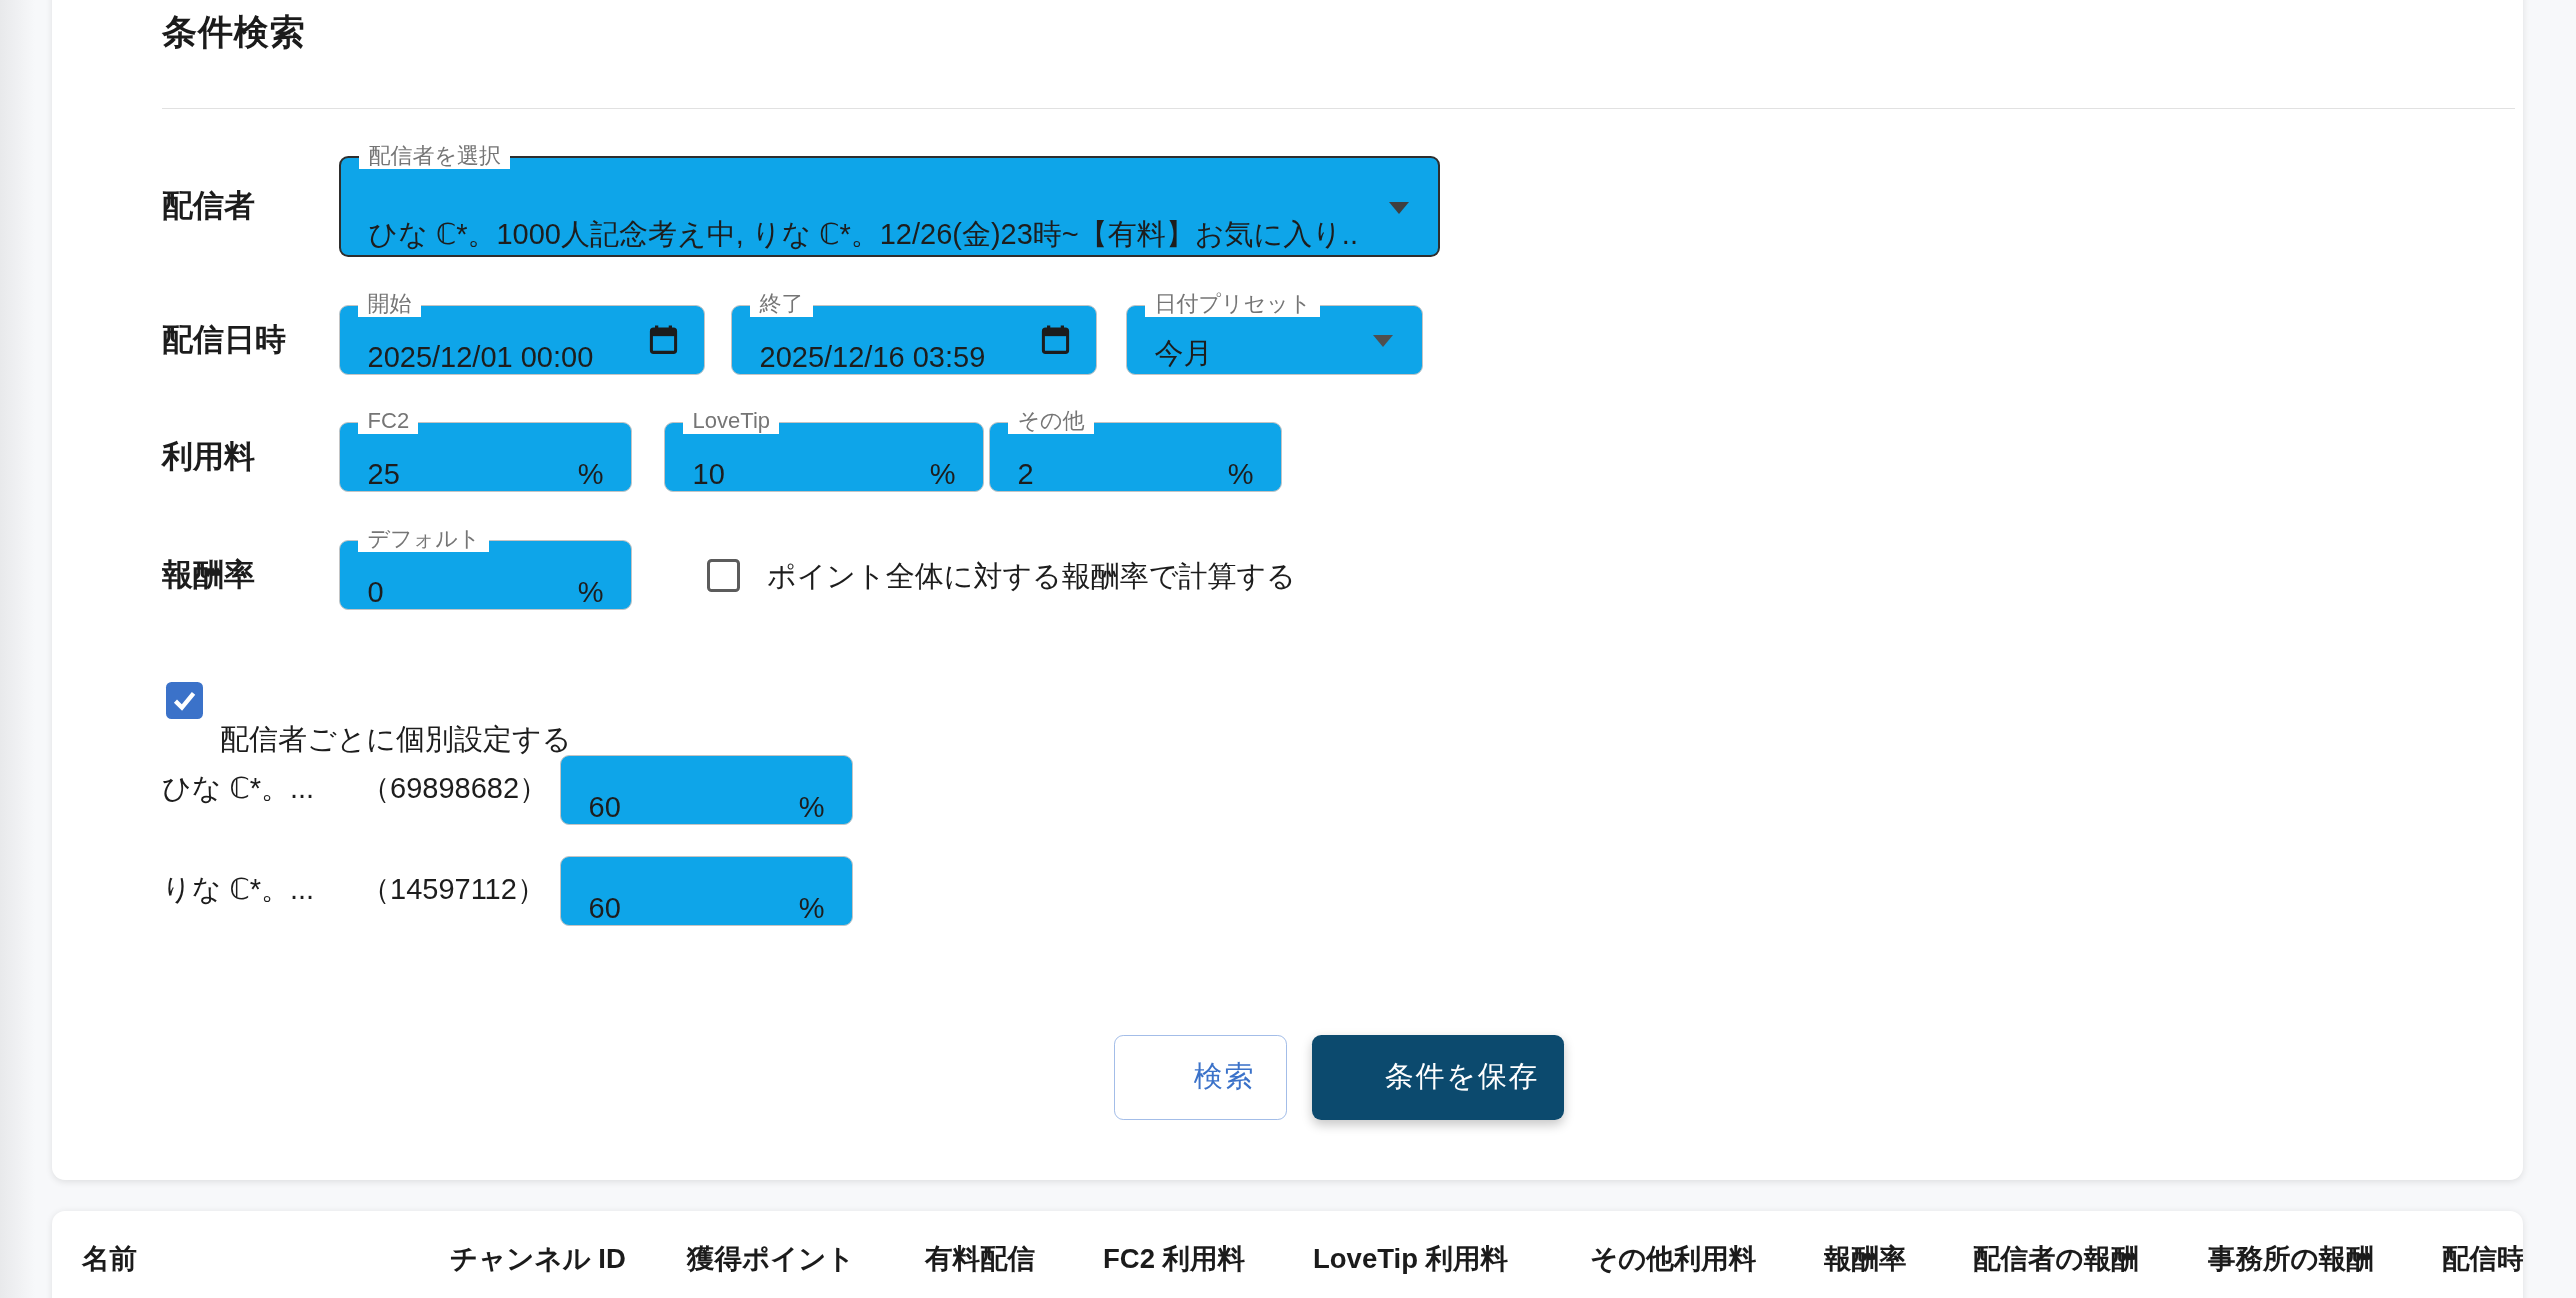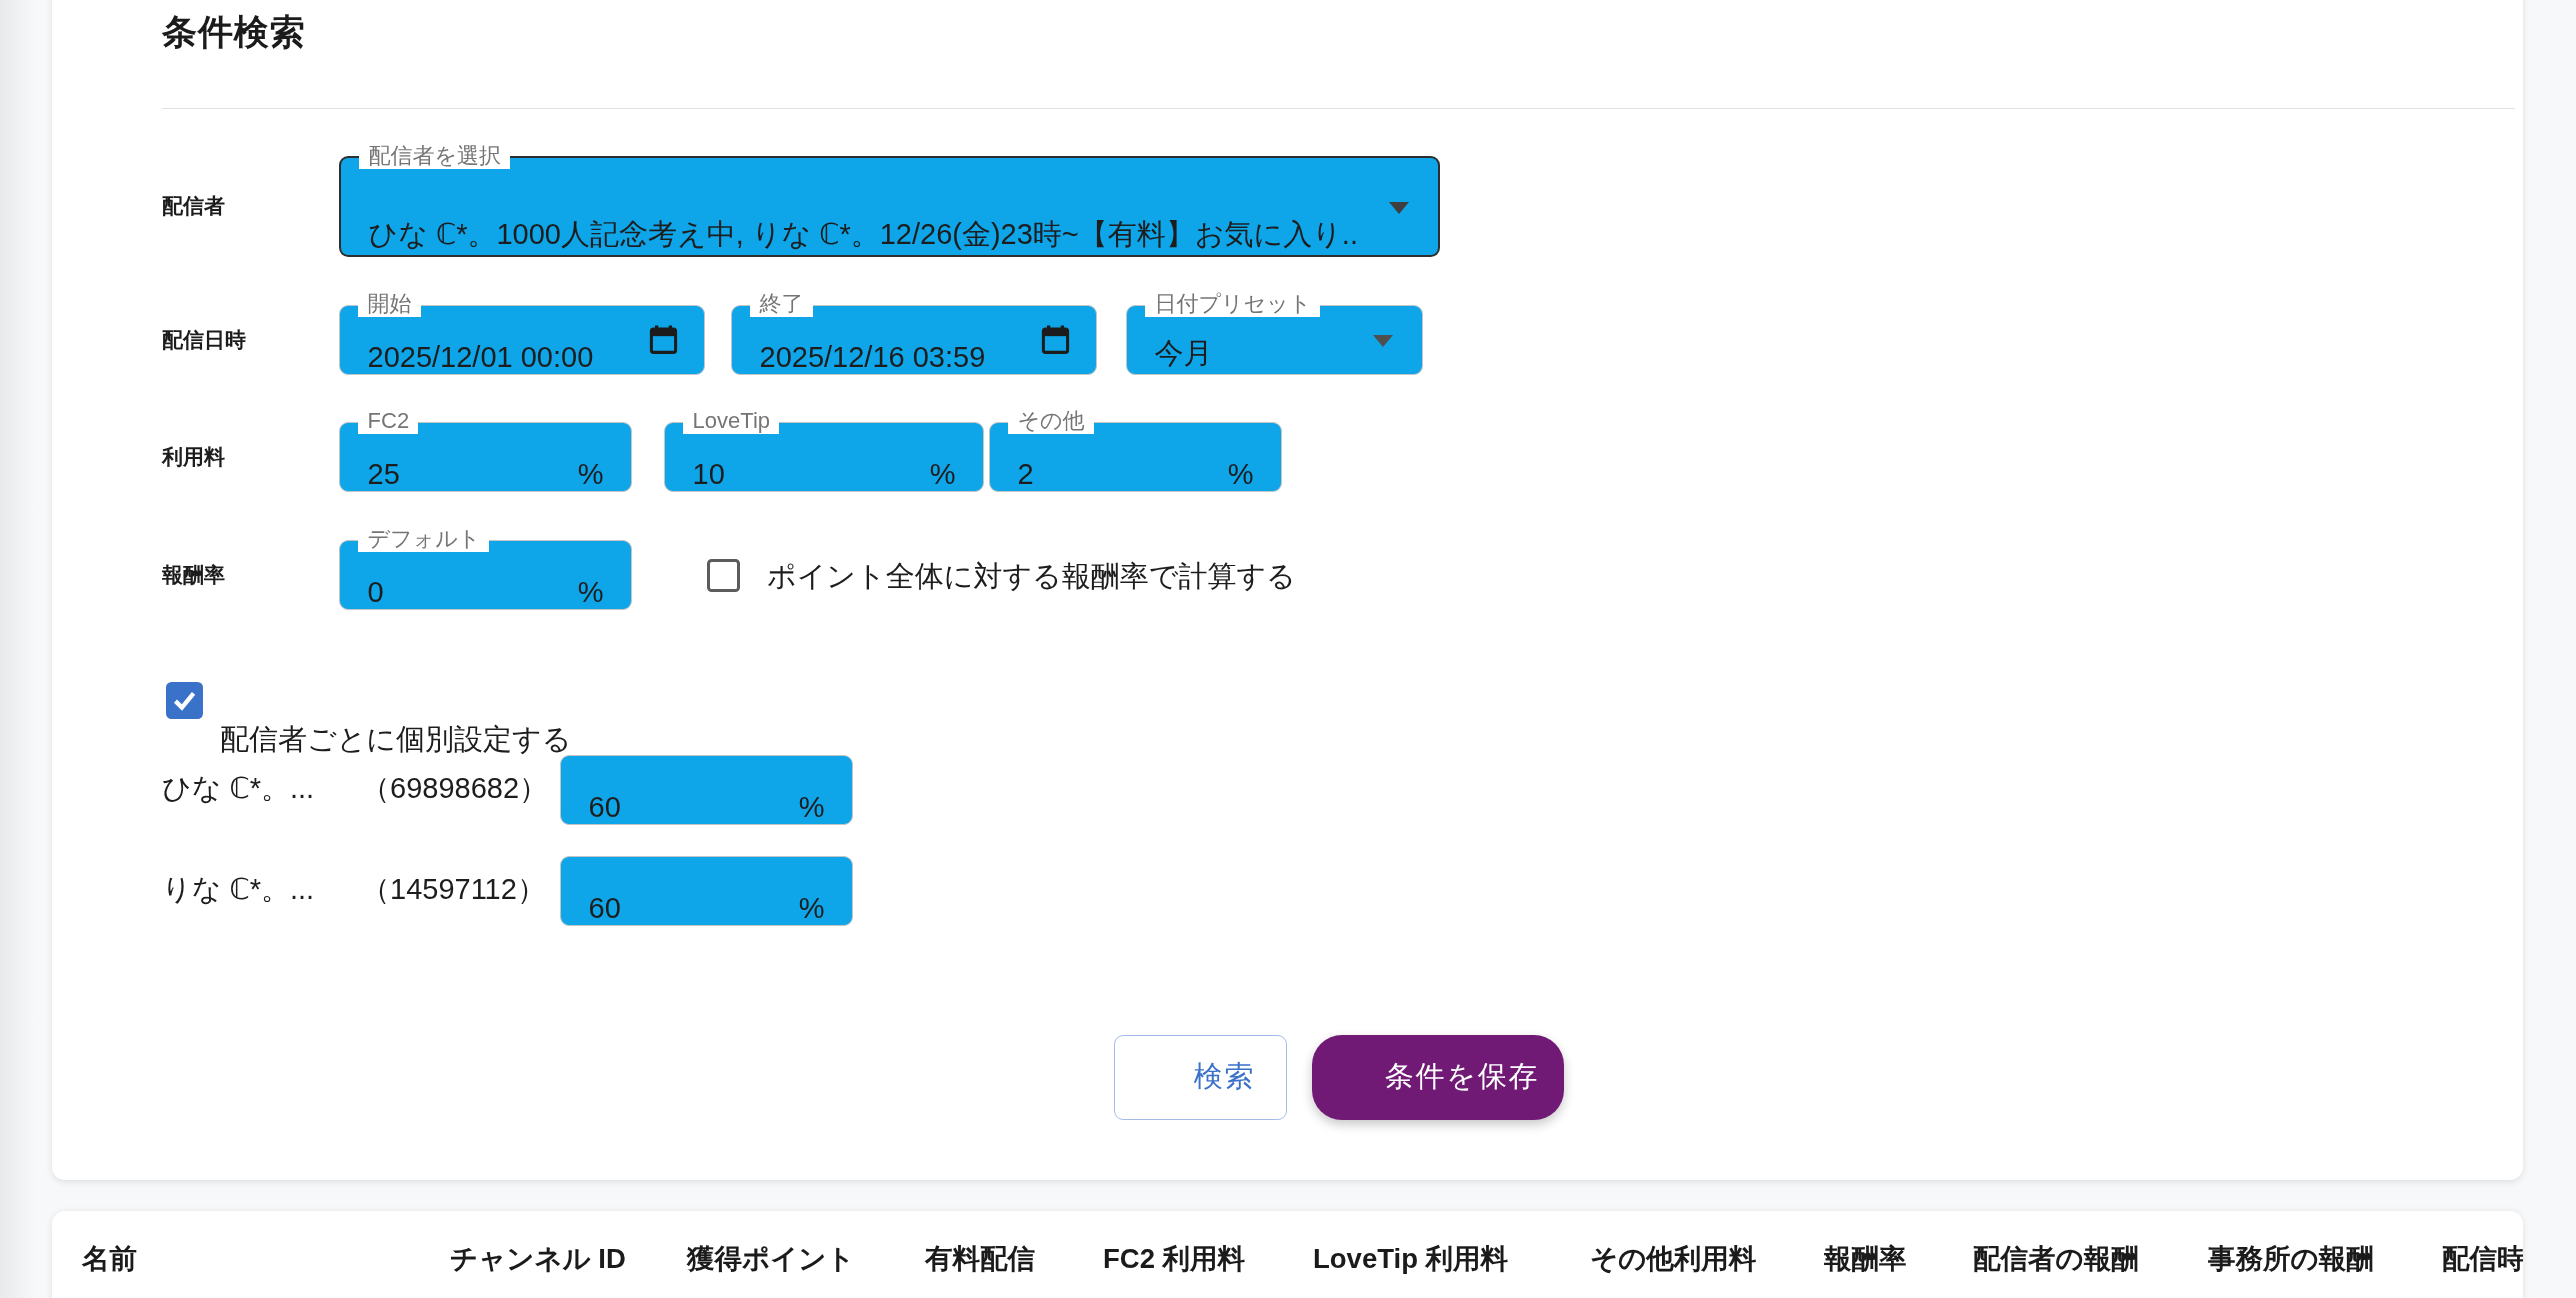--- a/index.html
+++ b/index.html
@@ -25,21 +25,21 @@
   .card-table{top:1211px;height:294px;overflow:hidden;}
   .page-title{
     position:absolute;left:110px;top:9.2px;
     font-size:35px;font-weight:700;color:#1b1b1b;letter-spacing:0.9px;
   }
   .divider{
     position:absolute;left:110px;top:107px;width:2353px;height:1.8px;background:#e1e1e1;
   }
   .row-label{
     position:absolute;left:110px;
-    font-size:21px;font-weight:600;color:#1c1c1c;line-height:31px;white-space:nowrap;
+    font-size:31px;font-weight:600;color:#1c1c1c;line-height:31px;white-space:nowrap;
   }
   
   .field{
     position:absolute;background:#0ea5e9;
     border:1.8px solid #c4c4c4;border-radius:9.2px;
     display:flex;align-items:flex-end;box-sizing:border-box;
   }
   .field.dark{border:2.8px solid #2e2e2e;}
   .notch{
     position:absolute;top:-14.7px;left:18.4px;
@@ -84,23 +84,22 @@
   .btn{
     position:absolute;top:1035px;height:85px;border-radius:9.2px;
     display:flex;align-items:center;justify-content:center;
     font-size:29px;font-weight:500;letter-spacing:1.8px;cursor:pointer;box-sizing:border-box;padding-left:48px;
   }
   .btn-outlined{
     left:1062px;width:173px;background:#fff;
     border:1.8px solid #a3bde8;color:#3b72c9;
   }
   .btn-contained{
-    left:1260px;width:252px;background:#701a75;color:#ffffff;
+    left:1260px;width:252px;background:#0c4a6e;color:#ffffff;
     box-shadow:0 4.6px 11px rgba(0,0,0,0.22);
-    border-radius:30px;
   }
   
   .th-cell{
     position:absolute;top:30px;font-size:27.5px;font-weight:700;color:#1b1b1b;white-space:nowrap;
   }
   .th-0{left:30px;}  .th-1{left:398px;} .th-2{left:635px;} .th-3{left:873px;}
   .th-4{left:1051px;}.th-5{left:1261px;}.th-6{left:1538px;}.th-7{left:1772px;}
   .th-8{left:1921px;}.th-9{left:2156px;}.th-10{left:2390px;}
 </style>
 </head>

